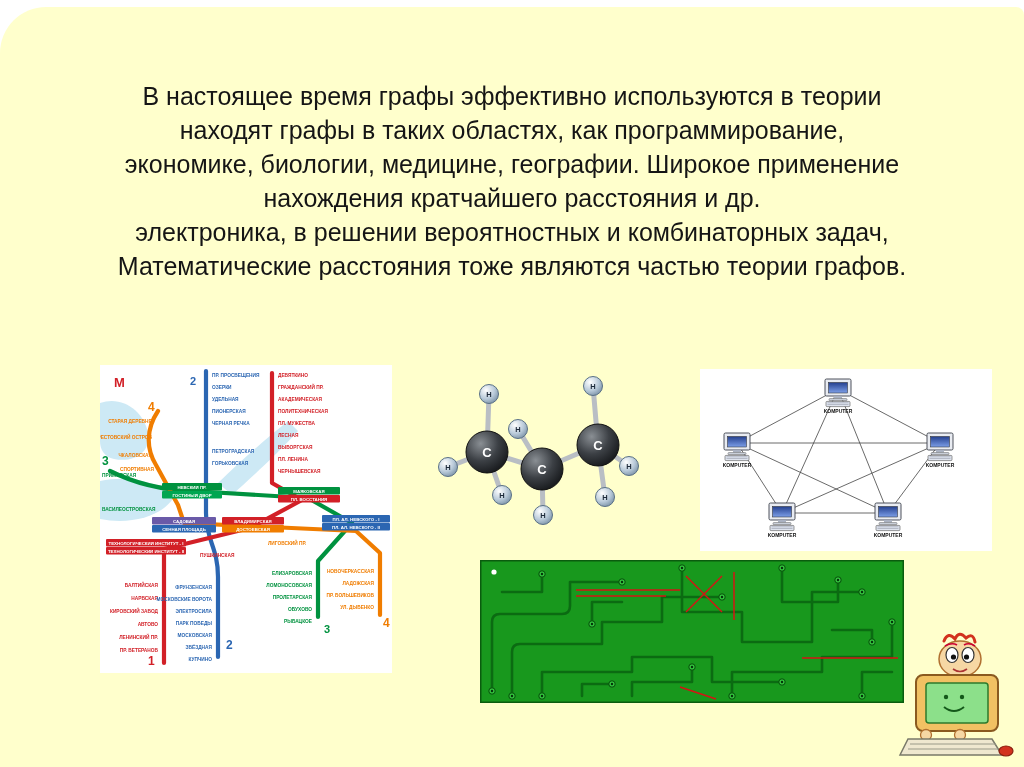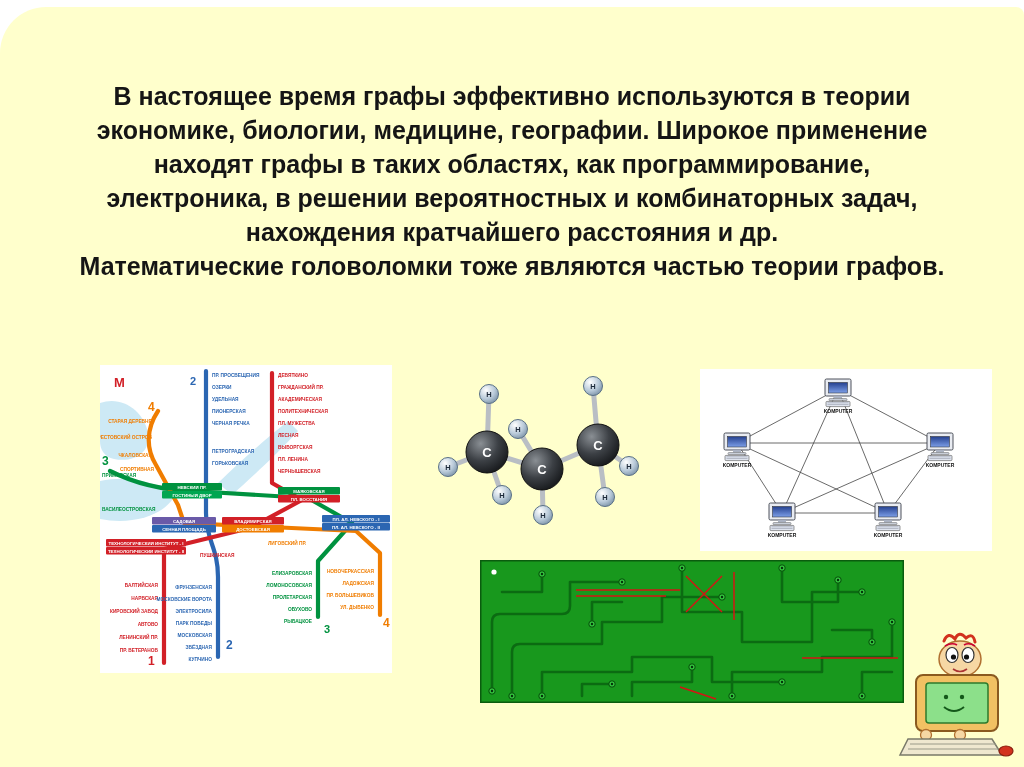--- a/index.html
+++ b/index.html
@@ -1,42 +1,42 @@
 <!DOCTYPE html>
 <html><head>
 <meta charset="utf-8">
 <style>
   *{margin:0;padding:0;box-sizing:border-box}
   html,body{width:1024px;height:767px;background:#ffffff;overflow:hidden;
     font-family:"Liberation Sans",sans-serif}
   #slide{position:absolute;top:7px;left:0;width:1024px;height:760px;
     background:#ffffcc;border-top-left-radius:46px;border-top-right-radius:8px}
   #main-text{position:absolute;top:72px;left:28px;right:28px;text-align:center;
-    font-weight:bold;font-size:25px;line-height:34px;color:#151515}
+    font-weight:normal;font-size:25px;line-height:34px;color:#151515}
   .img{position:absolute}
   #metro{left:100px;top:358px;width:292px;height:308px;background:#fff}
   #molecule{left:432px;top:360px;width:235px;height:170px}
   #network{left:700px;top:362px;width:292px;height:182px;background:#fff}
   #circuit{left:480px;top:553px;width:424px;height:143px}
   #mascot{left:898px;top:620px;width:118px;height:138px}
   svg{display:block;width:100%;height:100%}
   #metro-svg text,#network-svg text{font-family:"Liberation Sans",sans-serif}
 </style>
 </head>
 <body>
 
 <div id="slide" style="background: rgb(255, 255, 204);">
 
   <div id="main-text" style="color: rgb(21, 21, 21);">
     <div>В настоящее время графы эффективно используются в теории</div>
+    <div>находят графы в таких областях, как программирование,</div>
     <div>экономике, биологии, медицине, географии. Широкое применение</div>
-    <div>находят графы в таких областях, как программирование,</div>
+    <div>нахождения кратчайшего расстояния и др.</div>
     <div>электроника, в решении вероятностных и комбинаторных задач,</div>
-    <div>нахождения кратчайшего расстояния и др.</div>
-    <div>Математические головоломки тоже являются частью теории графов.</div>
+    <div>Математические расстояния тоже являются частью теории графов.</div>
   </div>
 
   <div id="metro" class="img">
     <svg id="metro-svg" viewBox="0 0 292 308">
       <rect width="292" height="308" fill="#ffffff"></rect>
       <g>
         <path d="M0,38 C22,30 44,46 48,68 C51,88 34,98 14,94 C4,92 0,84 0,76 Z" fill="#cde9f5"></path>
         <path d="M0,116 C28,110 58,116 74,132 C62,152 30,160 0,154 Z" fill="#cde9f5"></path>
         <path d="M118,118 C140,96 166,74 188,56 L198,66 C178,88 152,112 132,130 Z" fill="#cde9f5"></path>
       </g>

